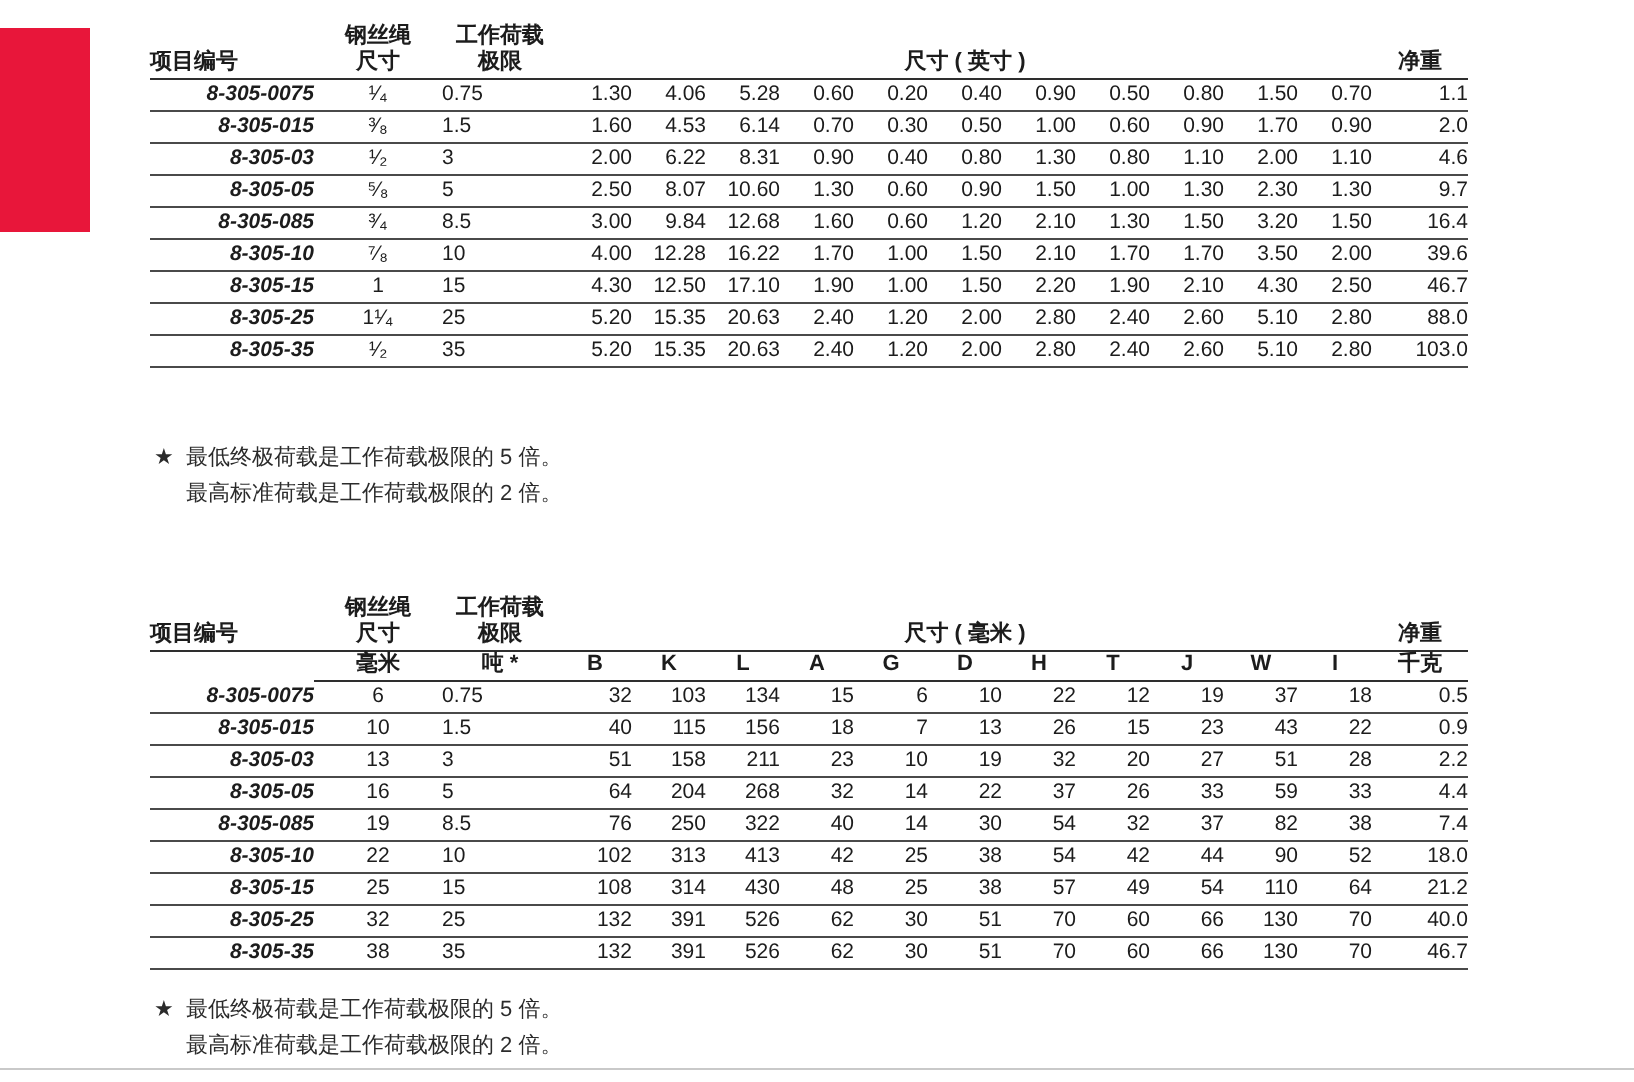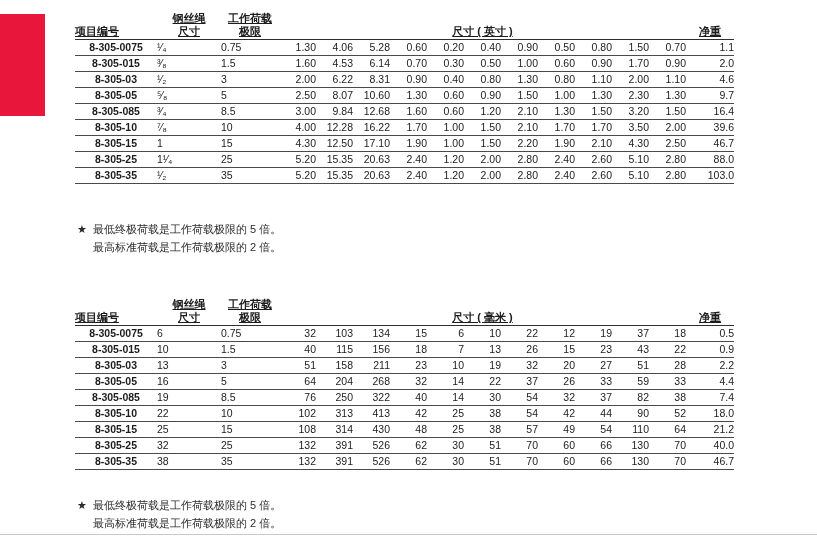--- a/index.html
+++ b/index.html
@@ -3,29 +3,29 @@
 <meta charset="utf-8">
 <style>
   html,body{margin:0;padding:0;background:#fff;}
   #page{position:relative;width:817px;height:541px;background:#ffffff;overflow:hidden;
         font-family:"Liberation Sans","DejaVu Sans",sans-serif;color:#1c1c1c;}
   .accent{position:absolute;left:0;top:14px;width:45px;height:102px;}
   table.spec{position:absolute;border-collapse:collapse;table-layout:fixed;
              font-size:10.5px;line-height:1.1;color:#1c1c1c;}
   #table-imperial{left:75px;top:12px;}
   #table-metric{left:75px;top:298px;}
-  table.spec th{font-weight:bold;vertical-align:bottom;padding:0 0 2px 0;font-size:11px;text-decoration:underline;}
+  table.spec th{font-weight:bold;vertical-align:bottom;padding:0 0 2px 0;font-size:11px;}
   table.spec .pre{white-space:pre-line;line-height:1.15;}
   table.spec .rule{border-bottom:1.5px solid #2e2e2e;}
   table.spec .nr{border:none;}
   table.spec tbody td{border-bottom:1.4px solid #4a4a4a;height:15px;padding:0;}
   .t-item{text-align:left;}
   .t-c{text-align:center;}
-  .b-item{font-weight:bold;text-align:center;padding-left:3px;}
-  .b-c{}
+  .b-item{font-weight:bold;text-align:right;padding-left:3px;font-style:italic;}
+  .b-c{text-align:center;}
   .b-l{text-align:left;padding-left:13px;margin-left:40px;}
   .b-r{text-align:right;padding-right:9px;}
   .footnote{position:absolute;left:77px;font-size:11px;color:#2b2b2b;line-height:18px;}
   #footnote-1{top:220px;}
   #footnote-2{top:496px;}
   .fn-row{display:flex;}
   .fn-star{width:16px;flex:0 0 16px;}
   .fn-indent{padding-left:16px;}
   .bottom-divider{position:absolute;left:0;top:534px;width:817px;height:1px;background:#c9c9c9;}
 </style>
@@ -251,20 +251,37 @@
       <thead>
         <tr>
           <th class="t-item rule">项目编号</th>
           <th class="t-c rule pre">钢丝绳
 尺寸</th>
           <th class="t-c rule pre">工作荷载
 极限</th>
           <th class="t-c rule" colspan="11">尺寸 ( 毫米 )</th>
           <th class="t-c rule">净重</th>
         </tr>
+        <tr>
+          <th class="nr"></th>
+          <th class="t-c rule">毫米</th>
+          <th class="t-c rule">吨 *</th>
+          <th class="t-c rule">B</th>
+          <th class="t-c rule">K</th>
+          <th class="t-c rule">L</th>
+          <th class="t-c rule">A</th>
+          <th class="t-c rule">G</th>
+          <th class="t-c rule">D</th>
+          <th class="t-c rule">H</th>
+          <th class="t-c rule">T</th>
+          <th class="t-c rule">J</th>
+          <th class="t-c rule">W</th>
+          <th class="t-c rule">I</th>
+          <th class="t-c rule">千克</th>
+        </tr>
       </thead>
       <tbody>
         <tr>
           <td class="b-item">8-305-0075</td>
           <td class="b-c">6</td>
           <td class="b-l">0.75</td>
           <td class="b-r">32</td>
           <td class="b-r">103</td>
           <td class="b-r">134</td>
           <td class="b-r">15</td>

